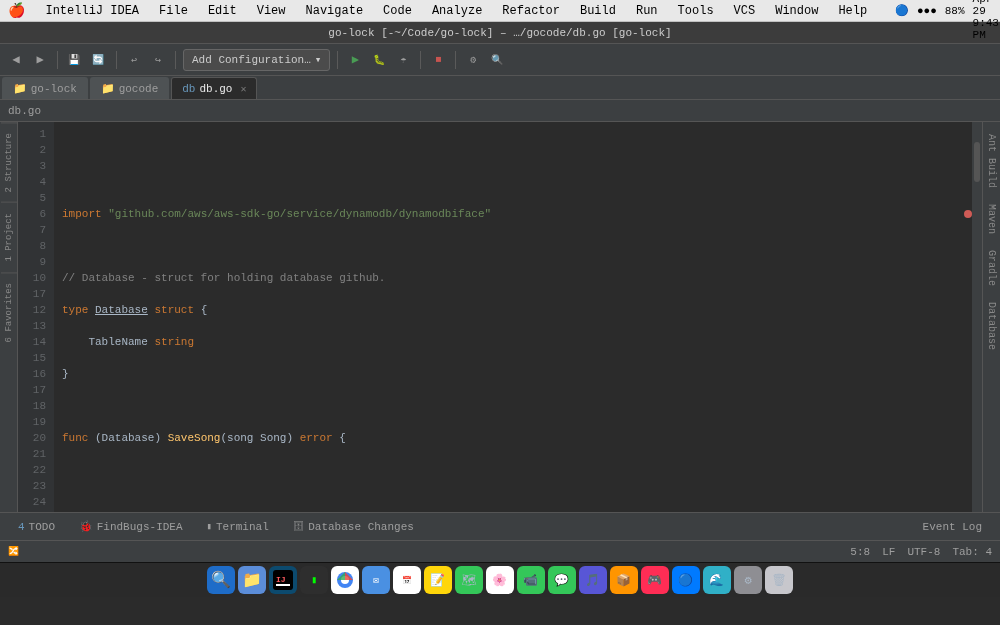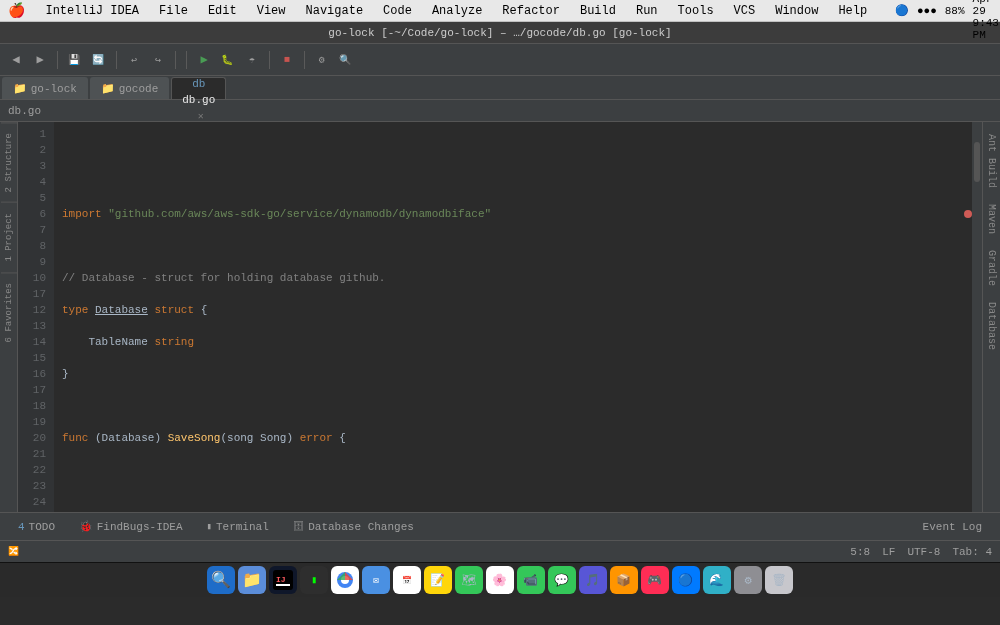--- a/index.html
+++ b/index.html
@@ -64,21 +64,21 @@
       align-items: flex-end;
       border-bottom: 1px solid #555;
       padding-left: 2px;
     }
     .file-tab {
       height: 22px; display: flex; align-items: center; padding: 0 10px;
       font-size: 11px; cursor: pointer; border: 1px solid transparent;
       border-bottom: none; border-radius: 3px 3px 0 0; gap: 4px;
       background: #4e5254; color: #9e9e9e; margin-right: 2px;
     }
-    .file-tab.active { background: #2b2b2b; color: #e8e8e8; border-color: #555; border-bottom-color: #2b2b2b; flex-direction: column; }
+    .file-tab.active { background: #2b2b2b; color: #e8e8e8; border-color: #555; border-bottom-color: #2b2b2b; }
     .file-tab .close-btn { color: #777; font-size: 10px; margin-left: 4px; }
 
     
     #main-area {
       display: flex;
       height: calc(625px - 22px - 22px - 32px - 24px - 22px - 28px);
     }
 
     
     #editor-area {
@@ -286,20 +286,24 @@
   <div class="toolbar-separator"></div>
 
   <div class="toolbar-btn" style="font-size:10px">💾</div>
   <div class="toolbar-btn" style="font-size:10px">🔄</div>
   <div class="toolbar-separator"></div>
 
   <div class="toolbar-btn" style="font-size:10px">↩</div>
   <div class="toolbar-btn" style="font-size:10px">↪</div>
   <div class="toolbar-separator"></div>
 
+  <div class="run-config">
+    <span>Add Configuration…</span>
+    <span>▾</span>
+  </div>
   <div class="toolbar-separator"></div>
 
   <div class="toolbar-btn" style="color:#499C54">▶</div>
   <div class="toolbar-btn" style="color:#C75450;font-size:10px">🐛</div>
   <div class="toolbar-btn" style="font-size:10px">☂</div>
   <div class="toolbar-separator"></div>
   <div class="toolbar-btn" style="color:#c75450">⏹</div>
   <div class="toolbar-separator"></div>
   <div class="toolbar-btn" style="font-size:10px">⚙</div>
   <div class="toolbar-btn" style="font-size:10px">🔍</div>
@@ -443,21 +447,21 @@
     <span>UTF-8</span>
   </div>
   <div class="status-item">
     <span>Tab: 4</span>
   </div>
 </div>
 
 <div id="dock">
   <div class="dock-icon" style="background:#1e6cc8">🔍</div>
   <div class="dock-icon" style="background:#5b8dd9">📁</div>
-  <div class="dock-icon" style="background:#0f172a; font-size:14px">
+  <div class="dock-icon" style="background:#0c4a6e; font-size:14px">
     <svg width="20" height="20" viewBox="0 0 20 20">
         <rect width="20" height="20" rx="3" fill="#000"></rect>
         <rect x="3" y="14" width="14" height="2" fill="#fff"></rect>
         <text x="3" y="12" fill="#ff5a5f" font-size="8" font-weight="bold">IJ</text>
       </svg>
   </div>
   <div class="dock-icon" style="background:#2e2e2e; color:#00ff00; font-size:10px; font-weight:bold">▮</div>
   <div class="dock-icon" style="background:#fff">
     <svg width="20" height="20" viewBox="0 0 20 20">
         <circle cx="10" cy="10" r="8" fill="#4285f4"></circle>

